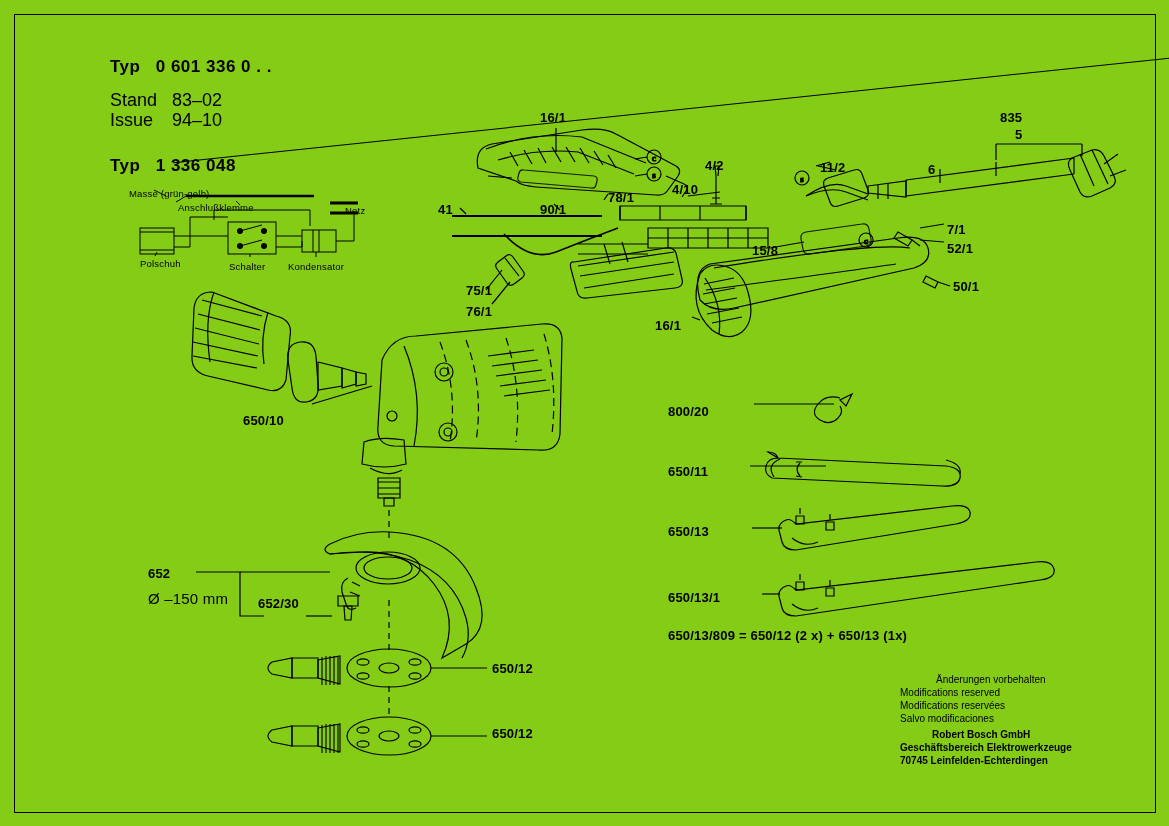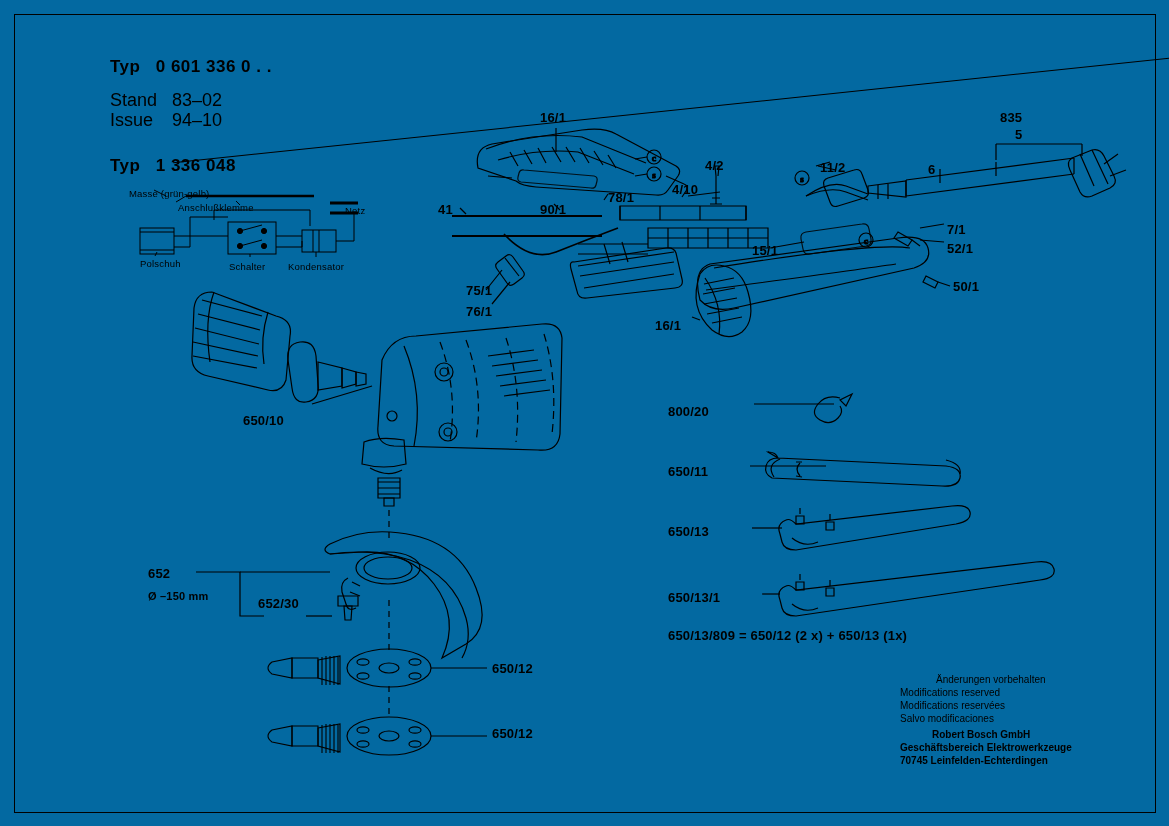--- a/index.html
+++ b/index.html
@@ -1,20 +1,20 @@
 <!DOCTYPE html>
 <html><head>
 <meta charset="utf-8">
 <style>
   html,body{margin:0;padding:0;background:#ffffff;}
   body{font-family:"Liberation Sans", sans-serif;color:#000;}
-  #page{position:relative;width:1169px;height:826px;overflow:hidden;background:#0369a1;}
+  #page{position:relative;width:1169px;height:826px;overflow:hidden;background:#84cc16;}
   #frame{position:absolute;left:14px;top:14px;width:1140px;height:797px;border:1px solid #000;}
   .lbl{position:absolute;font-size:13px;font-weight:bold;white-space:nowrap;letter-spacing:0.2px;}
-  .lbl.sm{font-size:11px;font-weight:bold;}
+  .lbl.sm{font-size:15px;font-weight:normal;}
   .lbl.tiny{font-size:9.5px;font-weight:normal;}
   .hdr{position:absolute;white-space:nowrap;}
   .hdr.t1{font-size:17px;font-weight:bold;letter-spacing:0.5px;}
   .hdr.t2{font-size:18px;}
   .strike{position:relative;}
   .strike:after{content:"";position:absolute;left:-2px;right:-2px;top:52%;height:1.4px;background:#000;transform:rotate(-6deg);}
   .foot{position:absolute;font-size:10px;line-height:12.4px;white-space:nowrap;}
   .foot.b{font-weight:bold;}
   svg{position:absolute;left:0;top:0;width:1169px;height:826px;overflow:visible;}
   .ln{stroke:#000;fill:none;}
@@ -52,21 +52,21 @@
   <div class="lbl" style="left:1015px;top:127px;">5</div>
   <div class="lbl" style="left:705px;top:158px;">4/2</div>
   <div class="lbl" style="left:672px;top:182px;">4/10</div>
   <div class="lbl" style="left:820px;top:160px;">11/2</div>
   <div class="lbl" style="left:928px;top:162px;">6</div>
   <div class="lbl" style="left:608px;top:190px;">78/1</div>
   <div class="lbl" style="left:540px;top:202px;">90/1</div>
   <div class="lbl" style="left:438px;top:202px;">41</div>
   <div class="lbl" style="left:466px;top:283px;">75/1</div>
   <div class="lbl" style="left:466px;top:304px;">76/1</div>
-  <div class="lbl" style="left:752px;top:243px;">15/1</div>
+  <div class="lbl" style="left:752px;top:243px;">15/8</div>
   <div class="lbl" style="left:947px;top:222px;">7/1</div>
   <div class="lbl" style="left:947px;top:241px;">52/1</div>
   <div class="lbl" style="left:953px;top:279px;">50/1</div>
   <div class="lbl" style="left:655px;top:318px;">16/1</div>
 
   <div class="lbl" style="left:243px;top:413px;">650/10</div>
   <div class="lbl" style="left:148px;top:566px;text-align:center;">652</div>
   <div class="lbl sm" style="left:148px;top:590px;">Ø –150 mm</div>
   <div class="lbl" style="left:258px;top:596px;">652/30</div>
   <div class="lbl" style="left:492px;top:661px;">650/12</div>

